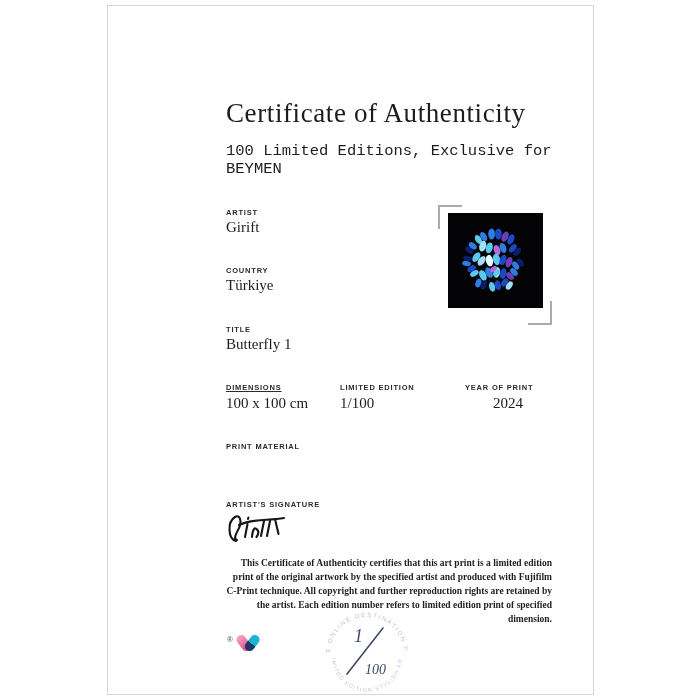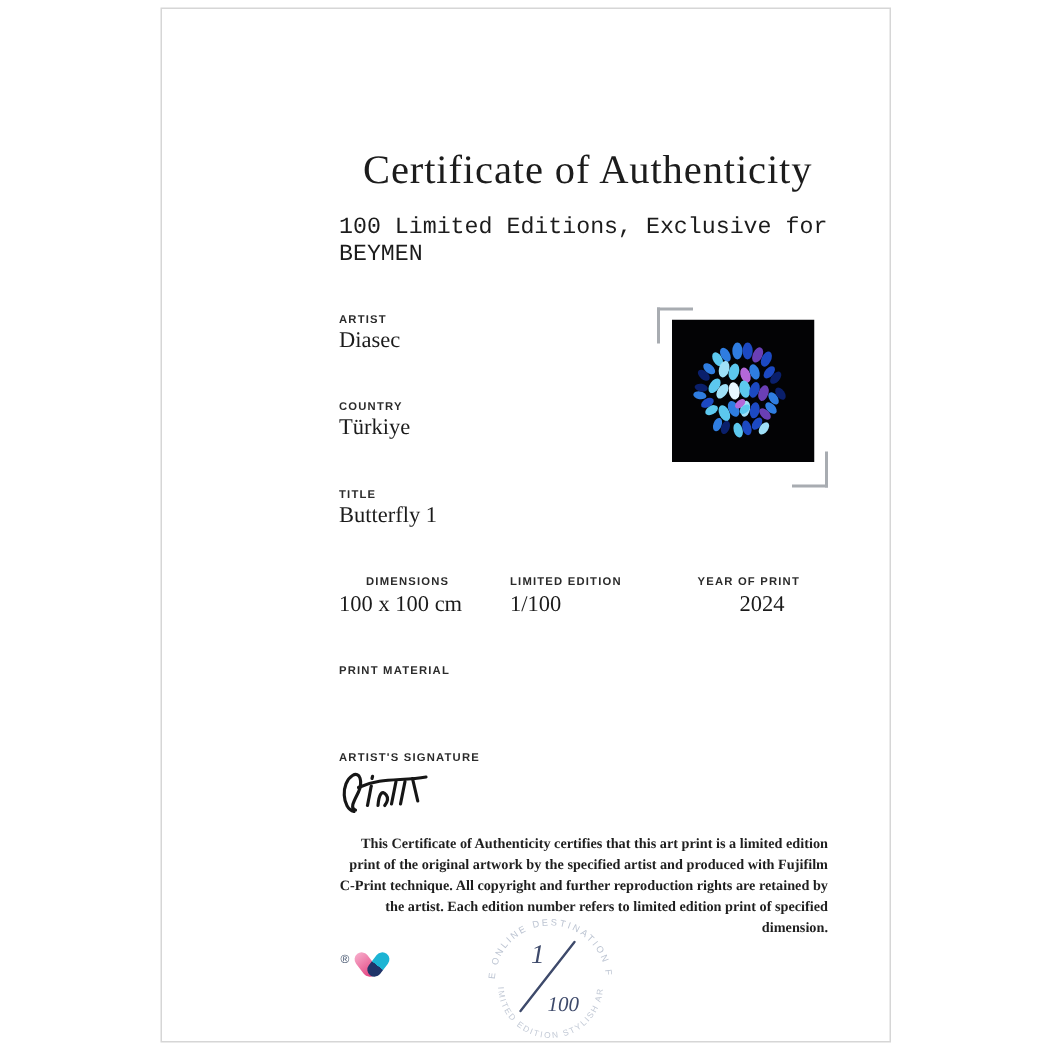--- a/index.html
+++ b/index.html
@@ -2,21 +2,21 @@
 <html><head>
 <meta charset="utf-8">
 <style>
   html,body{margin:0;padding:0;background:#ffffff;width:700px;height:700px;
     font-family:"Liberation Sans",sans-serif;-webkit-font-smoothing:antialiased;}
   .canvas{position:relative;width:700px;height:700px;background:#fff;overflow:hidden;}
   .page{position:absolute;left:107px;top:5px;width:485px;height:688px;
     background:#fff;border:1px solid #d6d6d6;}
   .abs{position:absolute;}
   .doc-title{left:118px;top:92px;font-family:"Liberation Serif",serif;
-    font-size:27px;letter-spacing:0.6px;color:#1c1c1c;font-weight:400;margin-left:16px;}
+    font-size:27px;letter-spacing:0.6px;color:#1c1c1c;font-weight:400;}
   .doc-subtitle{left:118px;top:136px;font-family:Liberation Mono, monospace;
     font-size:15.5px;color:#1c1c1c;}
   .field-label{font-size:7.5px;font-weight:700;letter-spacing:0.8px;color:#2b2b2b;
     text-transform:uppercase;}
   .field-value{font-family:"Liberation Serif",serif;font-size:15px;color:#1b1b1b;}
   .legal{left:118px;top:550px;width:326px;font-family:"Liberation Serif",serif;
     font-size:9.5px;font-weight:700;line-height:1.48;color:#1f1f1f;text-align:right;}
   .artwork-frame{left:340px;top:207px;width:95px;height:95px;}
   .bracket-tl{left:330px;top:199px;width:22px;height:22px;
     border-top:2px solid #a8acb1;border-left:2px solid #a8acb1;}
@@ -32,21 +32,21 @@
 </head>
 <body>
 
 <div class="canvas">
   <div class="page">
 
     <div class="abs doc-title">Certificate of Authenticity</div>
     <div class="abs doc-subtitle">100 Limited Editions, Exclusive for BEYMEN</div>
 
     <div class="abs field-label" style="left:118px;top:202px;">ARTIST</div>
-    <div class="abs field-value" style="left:118px;top:213px;">Diasec</div>
+    <div class="abs field-value" style="left:118px;top:213px;">Girift</div>
 
     <div class="abs field-label" style="left:118px;top:260px;text-align:right;">COUNTRY</div>
     <div class="abs field-value" style="left:118px;top:271px;">Türkiye</div>
 
     <div class="abs bracket-tl"></div>
     <div class="abs bracket-br"></div>
     <div class="abs artwork-frame">
       <svg width="95" height="95" viewBox="0 0 95 95">
         <rect x="0" y="0" width="95" height="95" fill="#030305"></rect>
         <g>
@@ -130,21 +130,21 @@
               <ellipse cx="-2.4" cy="0" rx="2.4" ry="4" fill="#b468d9"></ellipse>
               <ellipse cx="2.4" cy="0" rx="2.4" ry="4" fill="#5cc8ee"></ellipse>
             </g>
         </g>
       </svg>
     </div>
 
     <div class="abs field-label" style="left:118px;top:319px;">TITLE</div>
     <div class="abs field-value" style="left:118px;top:330px;">Butterfly 1</div>
 
-    <div class="abs field-label" style="left:136px;top:377px;">DIMENSIONS</div>
+    <div class="abs field-label" style="left:118px;top:377px;text-decoration:underline;">DIMENSIONS</div>
     <div class="abs field-value" style="left:118px;top:389px;">100 x 100 cm</div>
     <div class="abs field-label" style="left:232px;top:377px;">LIMITED EDITION</div>
     <div class="abs field-value" style="left:232px;top:389px;">1/100</div>
     <div class="abs field-label" style="left:341px;top:377px;margin-left:16px;">YEAR OF PRINT</div>
     <div class="abs field-value" style="left:341px;top:389px;margin-left:44px;">2024</div>
 
     <div class="abs field-label" style="left:118px;top:436px;">PRINT MATERIAL</div>
 
     <div class="abs field-label sig-label">ARTIST'S SIGNATURE</div>
     <div class="abs sig-svg">

